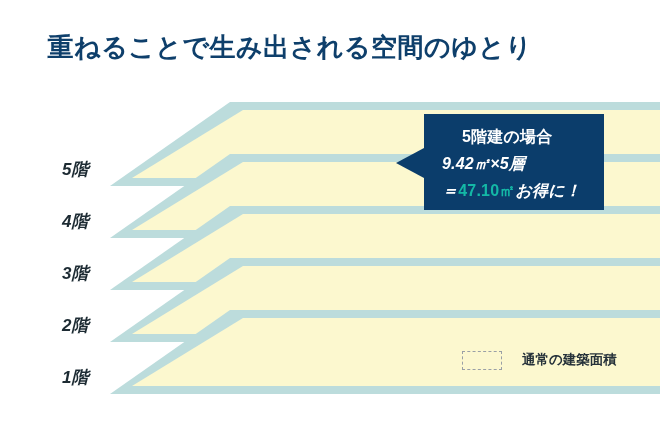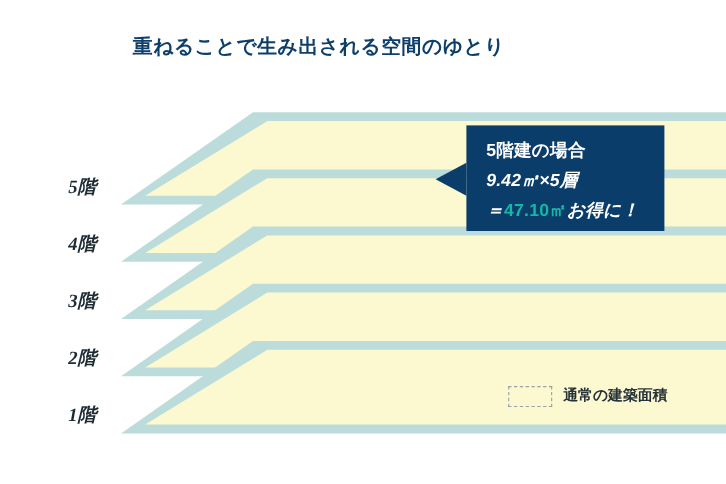--- a/index.html
+++ b/index.html
@@ -18,35 +18,34 @@
     overflow: hidden;
   }
 
   
   #page-title {
     position: absolute;
     left: 0;
     top: 30px;
     width: 580px;
     text-align: center;
-    font-size: 18px;
+    font-size: 26px;
     font-weight: bold;
     color: #0e3f6b;
     letter-spacing: 0.5px;
     white-space: nowrap;
   }
 
   
   #floor-stack {
     position: absolute;
     left: 0;
     top: 0;
     width: 660px;
     height: 440px;
-    font-family: Liberation Serif, serif;
   }
   .floor-row {
     position: absolute;
     left: 0;
     width: 660px;
     height: 120px;
   }
   .slab-svg {
     position: absolute;
     left: 0;
@@ -85,21 +84,21 @@
   }
   .callout-line {
     position: absolute;
     left: 18px;
     color: #ffffff;
     font-weight: bold;
     font-size: 16px;
     white-space: nowrap;
     letter-spacing: 0.2px;
   }
-  #callout-line-1 { top: 13px; }
+  #callout-line-1 { top: 13px; margin-left: 20px; }
   #callout-line-2 { top: 40px; font-style: italic; }
   #callout-line-3 { top: 67px; font-style: italic; }
   .hl-yellow { color: #14b8a6; font-style: normal; }
   .sup-m2 { font-size: 16px; }
 
   
   #legend {
     position: absolute;
     left: 462px;
     top: 345px;
@@ -113,21 +112,21 @@
   .legend-swatch {
     width: 40px;
     height: 19px;
     border: 1px dashed #9aa0a6;
     box-sizing: border-box;
     flex: 0 0 auto;
   }
   .sw-normal { background: #fcf8cf; }
   .sw-vieuno { background: #bcdcdc; }
   .legend-label {
-    margin-left: 10px;
+    margin-left: 20px;
     font-size: 13.5px;
     font-weight: bold;
     color: #26323a;
     white-space: nowrap;
     text-align: center;
   }
 </style>
 </head>
 <body>
 

